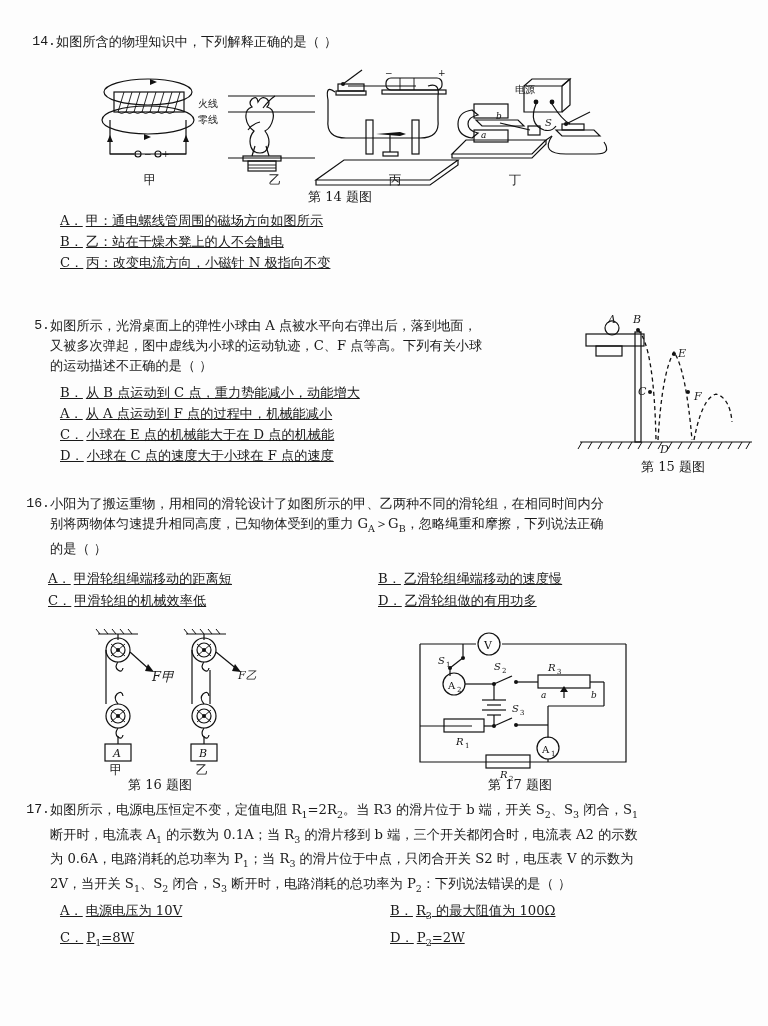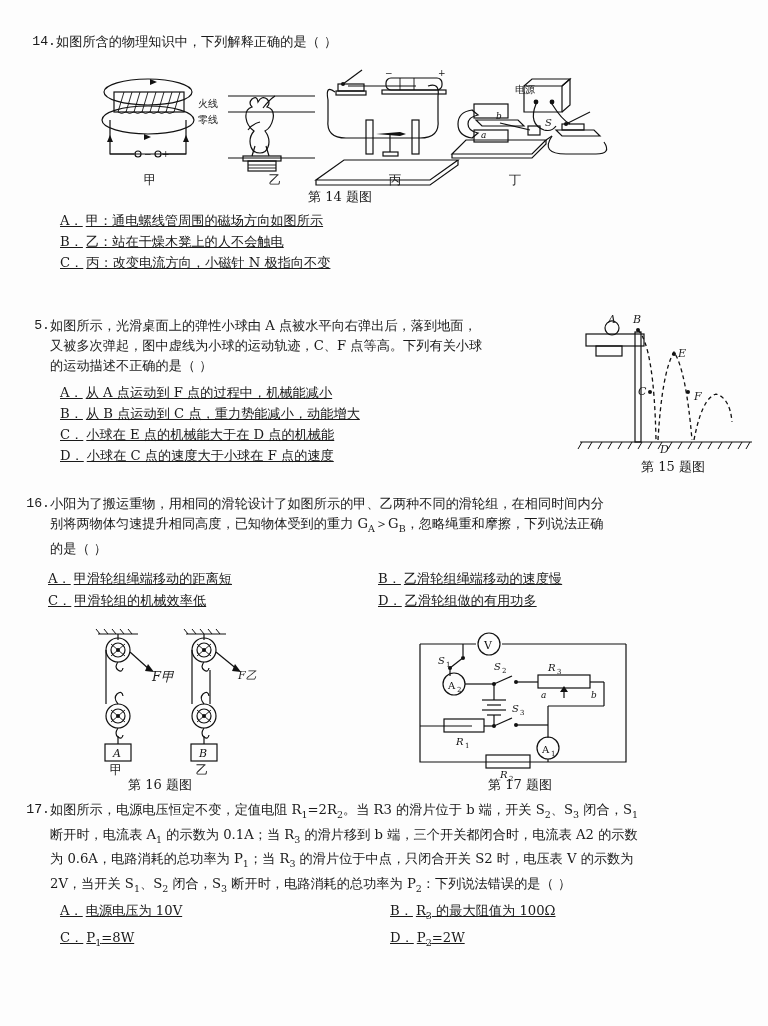--- a/index.html
+++ b/index.html
@@ -207,22 +207,22 @@
 
   <div class="q" style="left:24px; top:316px;">
     <span class="qnum">5.</span><span class="qbody">
       <div class="stem-line">如图所示，光滑桌面上的弹性小球由 A 点被水平向右弹出后，落到地面，</div>
       <div class="stem-line">又被多次弹起，图中虚线为小球的运动轨迹，C、F 点等高。下列有关小球</div>
       <div class="stem-line">的运动描述不正确的是（      ）</div>
     </span>
   </div>
 
   <div class="opts-1col" style="left:60px; top:382px;">
+    <div class="opt"><span class="opt-label">B．</span><span>从 B 点运动到 C 点，重力势能减小，动能增大</span></div>
     <div class="opt"><span class="opt-label">A．</span><span>从 A 点运动到 F 点的过程中，机械能减小</span></div>
-    <div class="opt"><span class="opt-label">B．</span><span>从 B 点运动到 C 点，重力势能减小，动能增大</span></div>
     <div class="opt"><span class="opt-label">C．</span><span>小球在 E 点的机械能大于在 D 点的机械能</span></div>
     <div class="opt"><span class="opt-label">D．</span><span>小球在 C 点的速度大于小球在 F 点的速度</span></div>
   </div>
 
   <div class="fig" style="left:580px; top:312px;">
     <svg width="180" height="150" viewBox="0 0 180 150">
 
       <rect class="ink" x="6" y="22" width="58" height="12"></rect>
       <rect class="ink" x="16" y="34" width="26" height="10"></rect>
       <rect class="ink" x="55" y="20" width="6" height="110"></rect>

